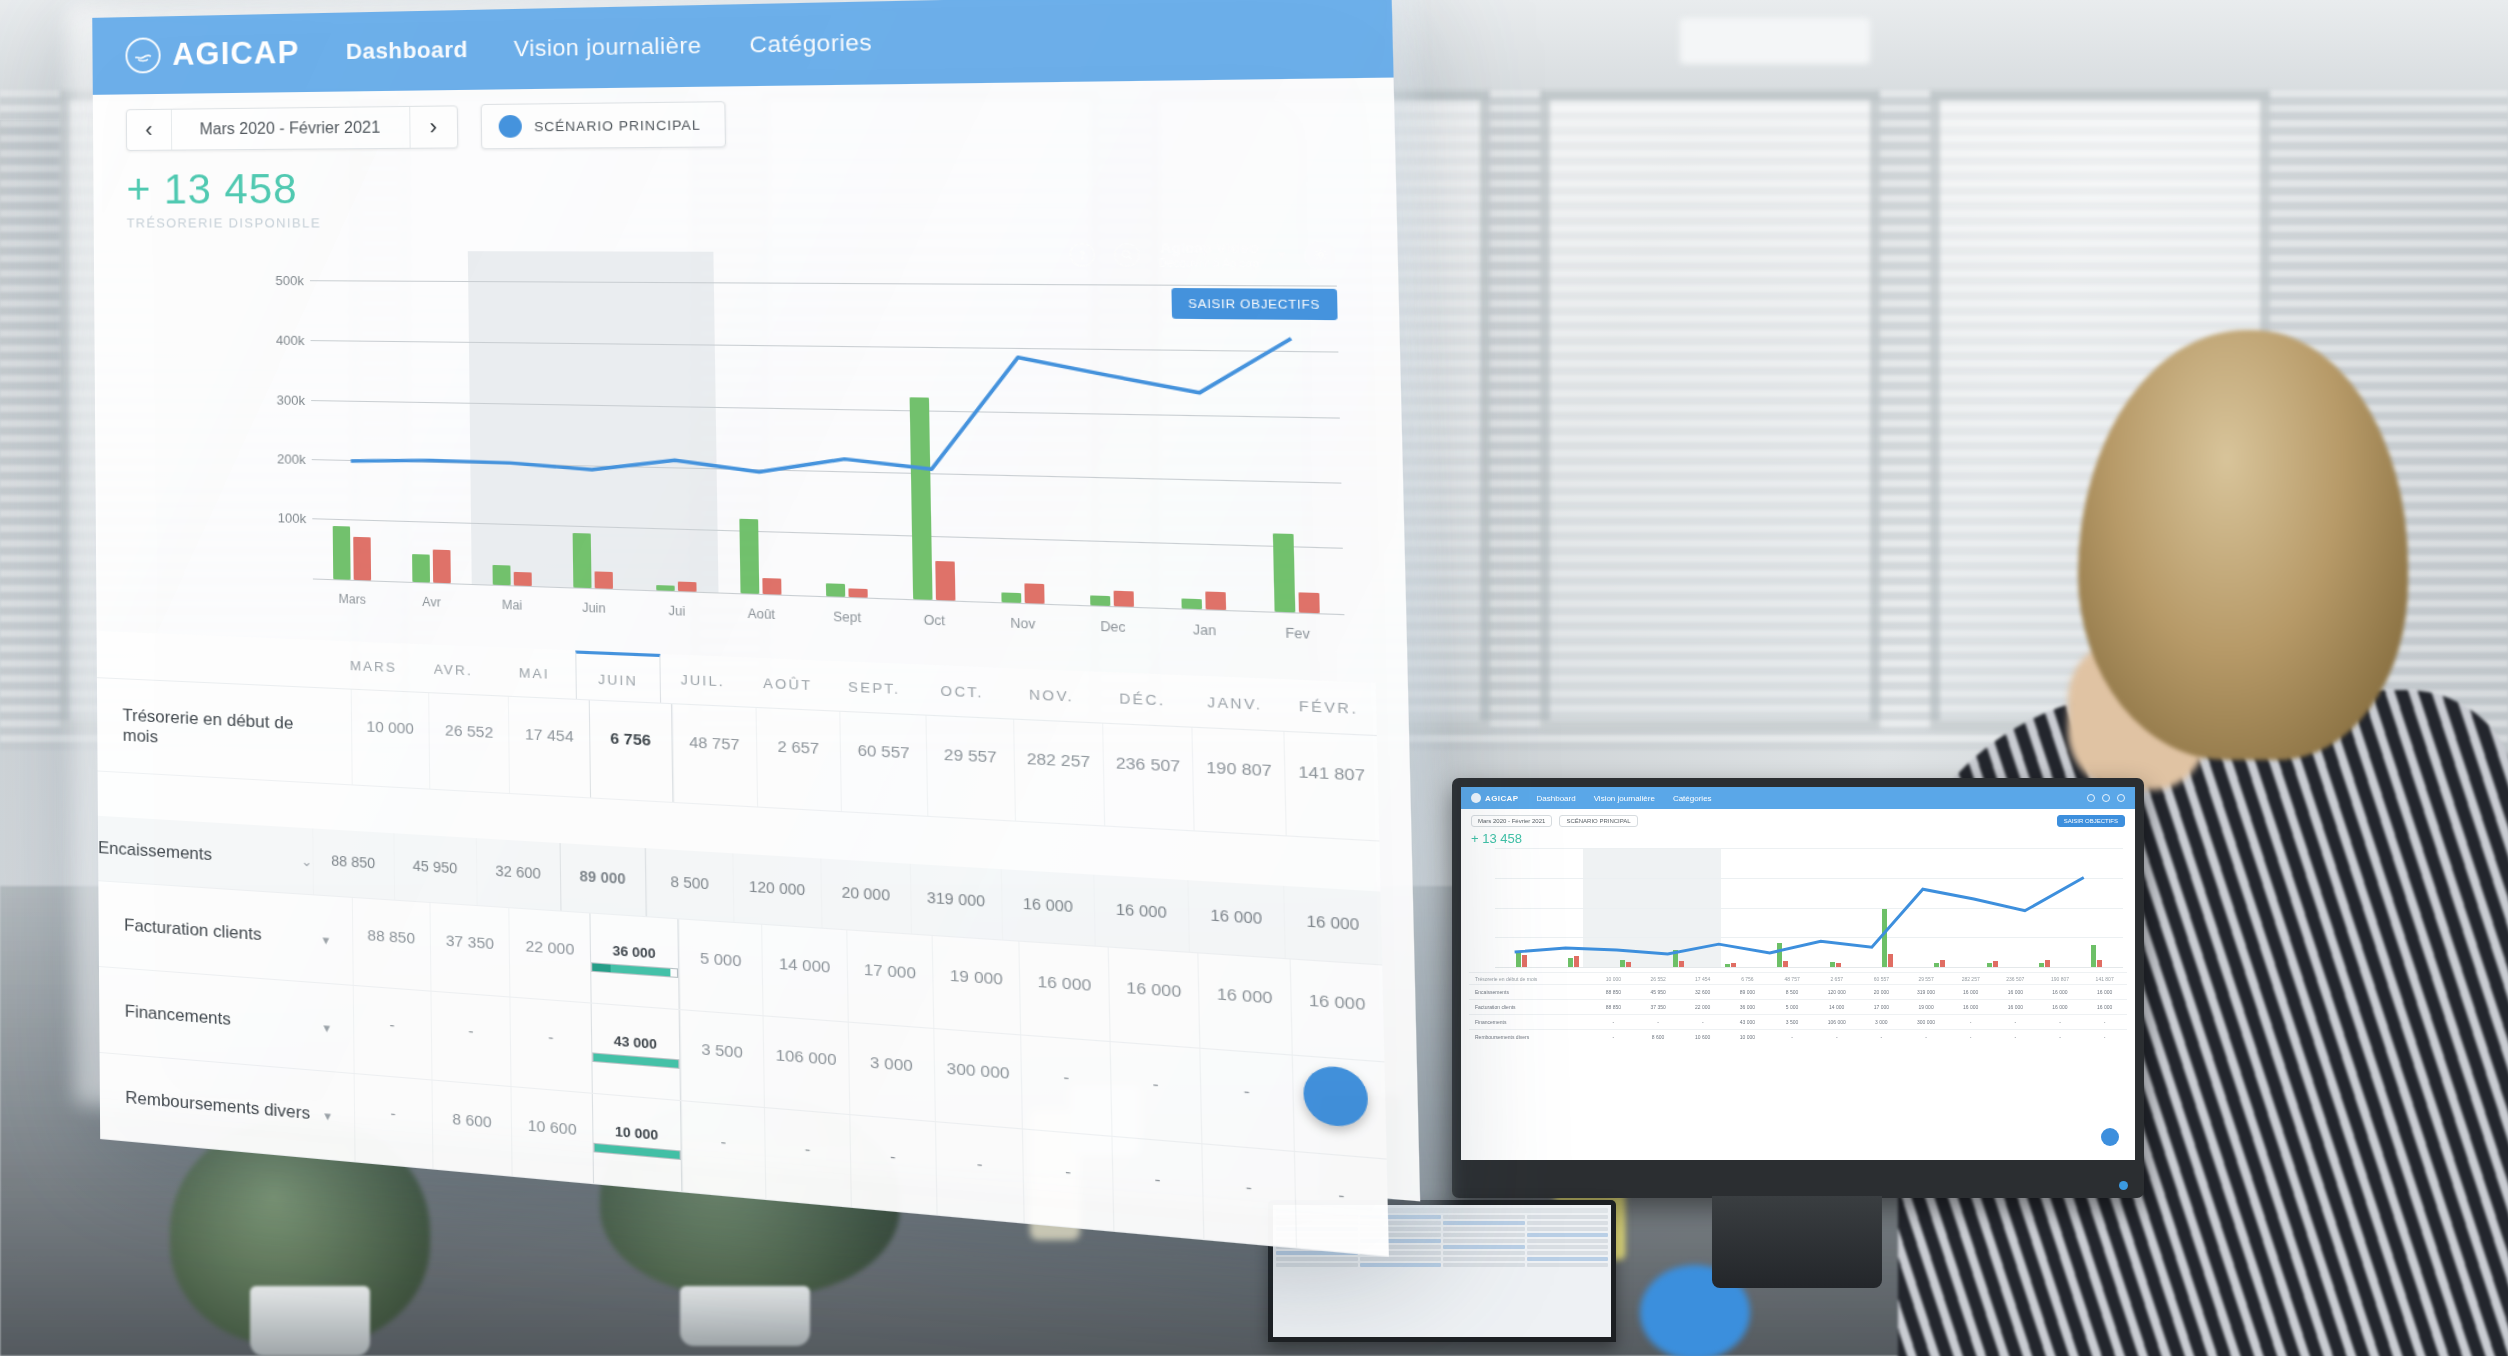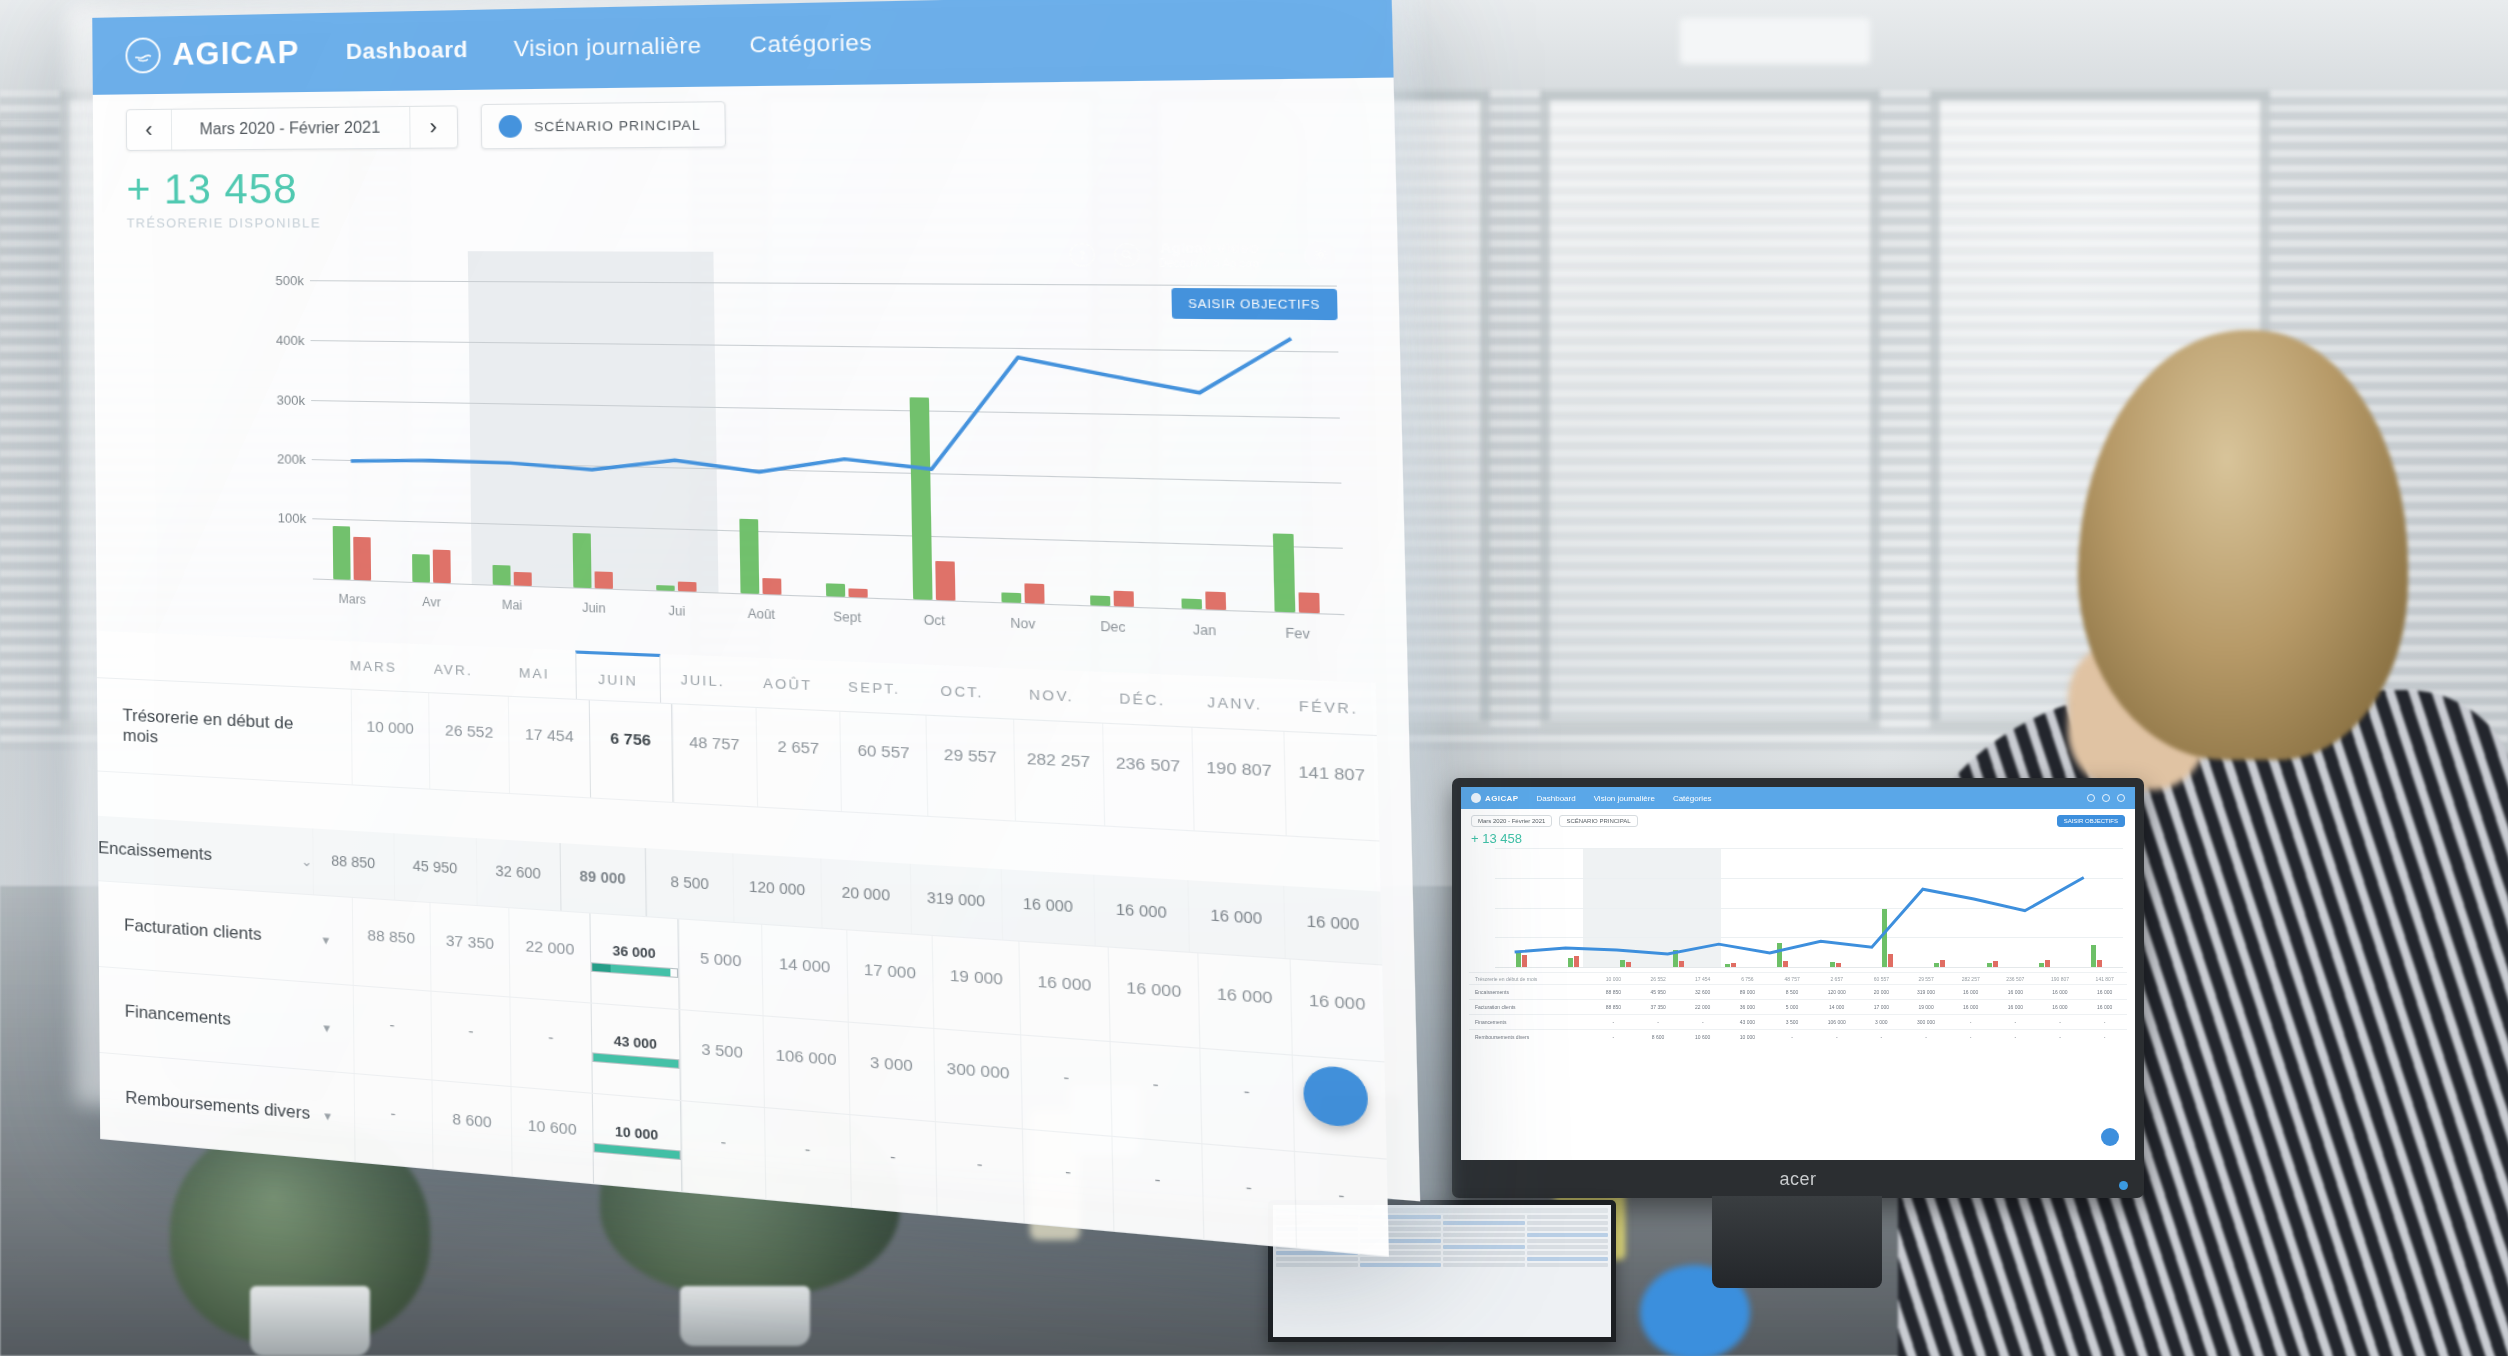--- a/index.html
+++ b/index.html
@@ -452,21 +452,20 @@
             <div>-</div>
             <div>-</div>
             <div>-</div>
             <div>-</div>
             <div>-</div>
           </div>
       </div>
       <div class="mini-fab"></div>
     </div>
   </div>
-  <div class="mon-chin">acer</div>
   <div class="mon-led"></div>
 </div>
 <div class="mon-stand"></div>
 
 <div id="laptop">
   <div class="lap-screen">
     <div class="lap-inner">
       <div class="lap-strip"></div>
       <div class="lap-cols">
         <div class="lap-col">

